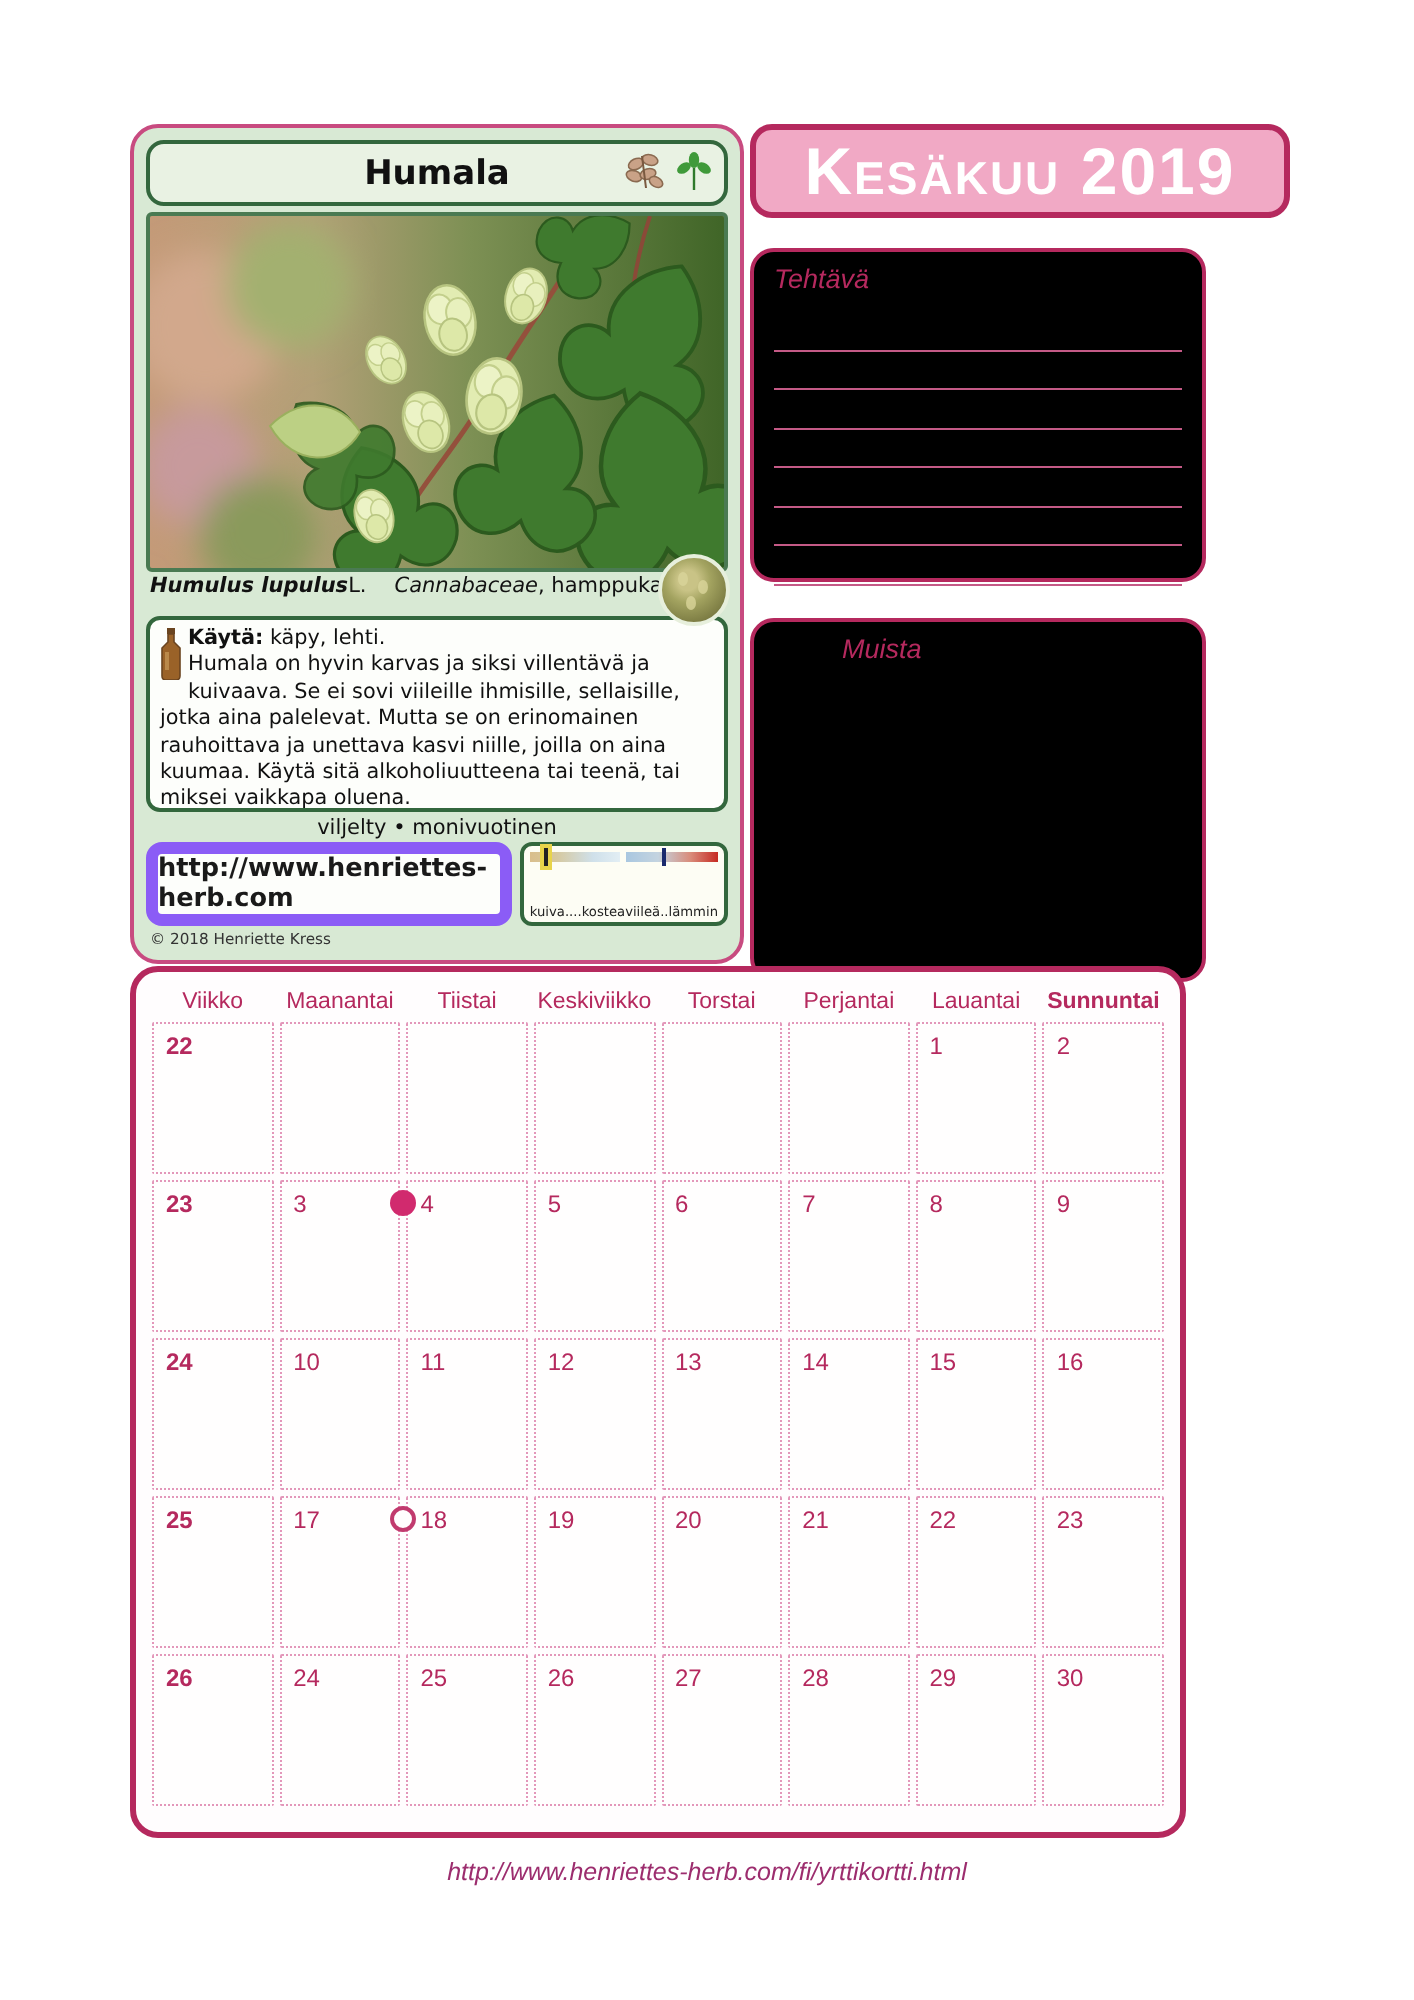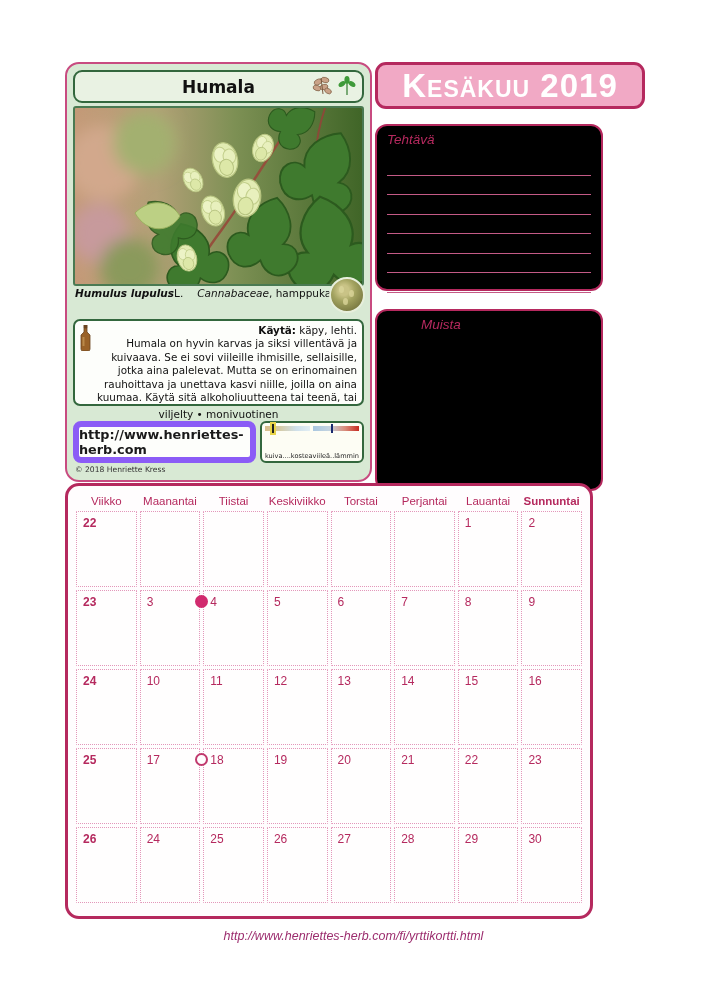--- a/index.html
+++ b/index.html
@@ -19,23 +19,23 @@
     overflow:hidden;box-sizing:border-box;background:#7d9054;}
   .card-photo svg{display:block;}
   .species-strip{position:relative;flex:0 0 20px;display:flex;align-items:flex-start;
     font-family:"DejaVu Sans",sans-serif;font-size:10.5px;color:#111;padding:1px 2px 0 2px;}
   .species-latin{font-weight:bold;font-style:italic;}
   .species-fam{font-style:italic;margin-left:14px;}
   .species-badge{position:absolute;right:-1px;top:-9px;width:36px;height:36px;border-radius:50%;
     border:2px solid #e7efdc;box-sizing:border-box;z-index:3;
     background:radial-gradient(circle at 40% 35%, #c9c386 0 18%, #a3a360 40%, #7d7d44 75%, #5e6234 100%);}
   .species-badge i{position:absolute;width:5px;height:7px;border-radius:50%;background:#d9d49a;opacity:.8;}
-  .card-textbox{flex:1 1 auto;box-sizing:border-box;margin-top:12px;background:#fdfefb;
+  .card-textbox{flex:1 1 auto;box-sizing:border-box;margin-top:1px;background:#fdfefb;
     border:2px solid #33673d;border-radius:7px;padding:3px 5px 2px 5px;
-    font-family:"DejaVu Sans",sans-serif;font-size:10.4px;line-height:13.4px;color:#111;overflow:hidden;text-align:right;}
+    font-family:"DejaVu Sans",sans-serif;font-size:10.4px;line-height:13.4px;color:#111;overflow:hidden;}
   .bold{font-weight:bold;}
   .bottle{float:left;margin:1px 3px 0 0;}
   .para2{margin-top:2px;}
   .cult-strip{flex:0 0 15px;display:flex;align-items:center;justify-content:center;
     font-family:"DejaVu Sans",sans-serif;font-size:10.5px;color:#111;}
   .card-bottom{flex:0 0 28px;display:flex;gap:4px;}
   .url-box{flex:1 1 auto;box-sizing:border-box;border:6px solid #8b5cf6;border-radius:8px;background:#fdfefb;
     display:flex;align-items:center;justify-content:center;
     font-family:"DejaVu Sans",sans-serif;font-weight:bold;font-size:12.8px;color:#1a1a1a;}
   .legend-box{flex:0 0 98px;box-sizing:border-box;border:2px solid #33673d;border-radius:6px;background:#fdfdf4;

